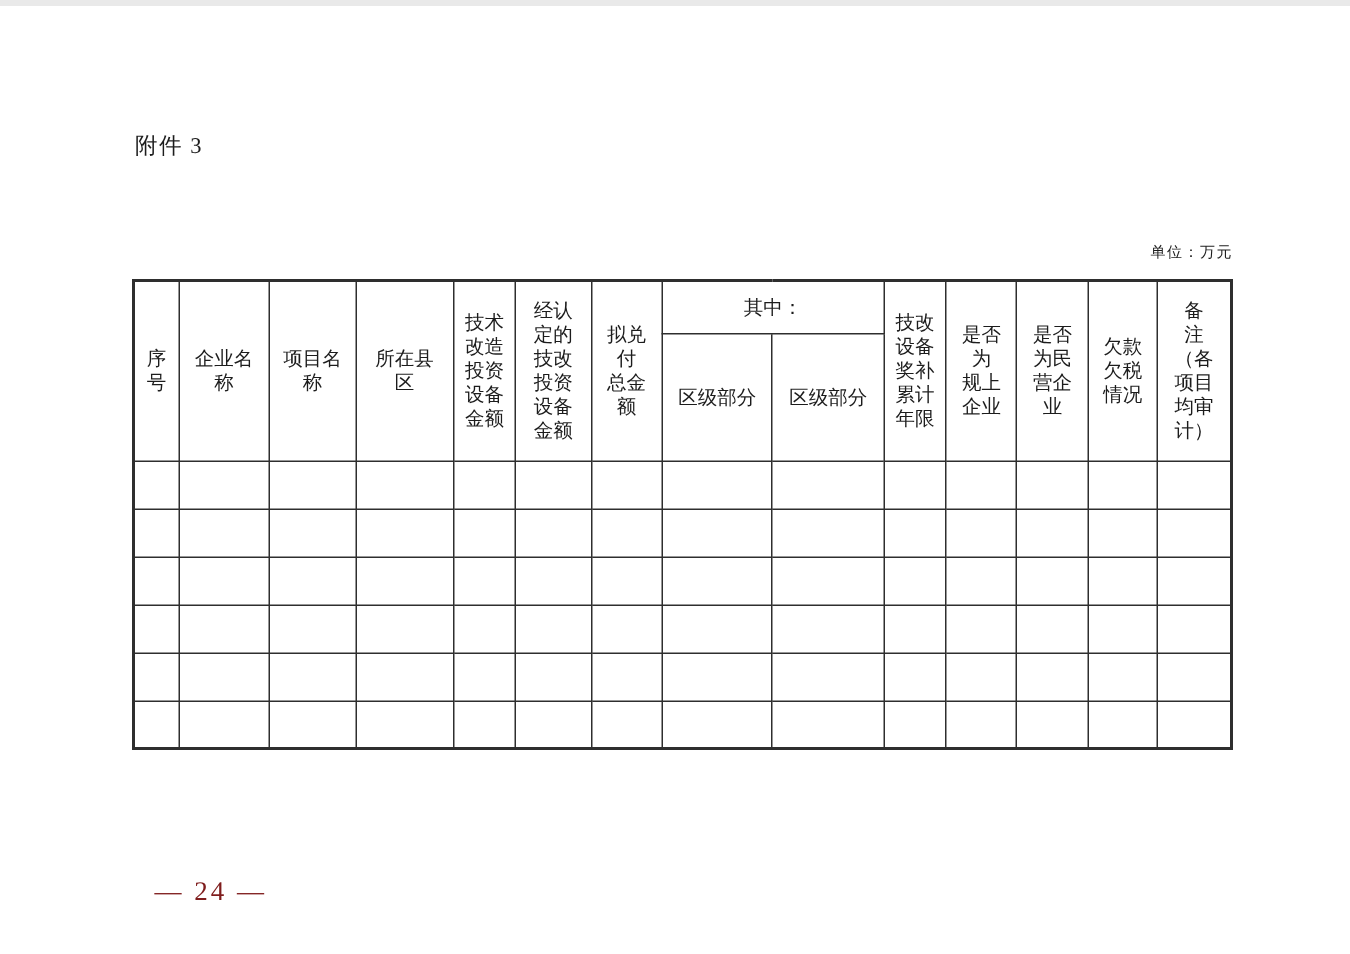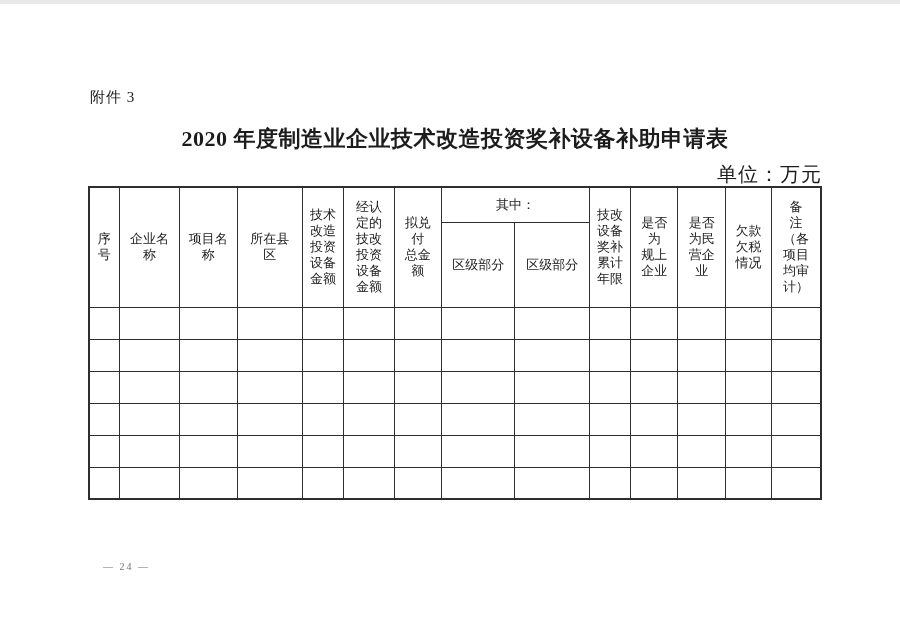--- a/index.html
+++ b/index.html
@@ -32,21 +32,21 @@
     text-align: center;
     font-size: 22px;
     font-weight: bold;
     letter-spacing: 0.5px;
     white-space: nowrap;
   }
   .unit-line {
     position: absolute;
     right: 78px;
     top: 157px;
-    font-size: 20px;
+    font-size: 10px;
     letter-spacing: 1px;
   }
   table.form {
     position: absolute;
     left: 88px;
     top: 182px;
     width: 734px;
     border-collapse: collapse;
     table-layout: fixed;
     border: 2px solid #2e2e2e;
@@ -61,34 +61,33 @@
     vertical-align: middle;
     white-space: pre-line;
     overflow: hidden;
   }
   tr.hdr-top { height: 35px; }
   tr.hdr-sub { height: 85px; }
   tr.body-row { height: 32px; }
   .pagenum {
     position: absolute;
     left: 103px;
-    top: 557px;
-    font-size: 10px;
-    color: #737373;
+    top: 580px;
+    font-size: 18px;
+    color: #7f1d1d;
     letter-spacing: 2px;
   }
 </style>
 </head>
 <body>
 
 <div class="page">
 
   <div class="attachment">附件 3</div>
 
-  <div class="doc-title">2020 年度制造业企业技术改造投资奖补设备补助申请表</div>
 
   <div class="unit-line">单位：万元</div>
 
   <table class="form">
     <colgroup>
       <col style="width:30px">
         <col style="width:60px">
         <col style="width:57px">
       <col style="width:65px">
         <col style="width:41px">

